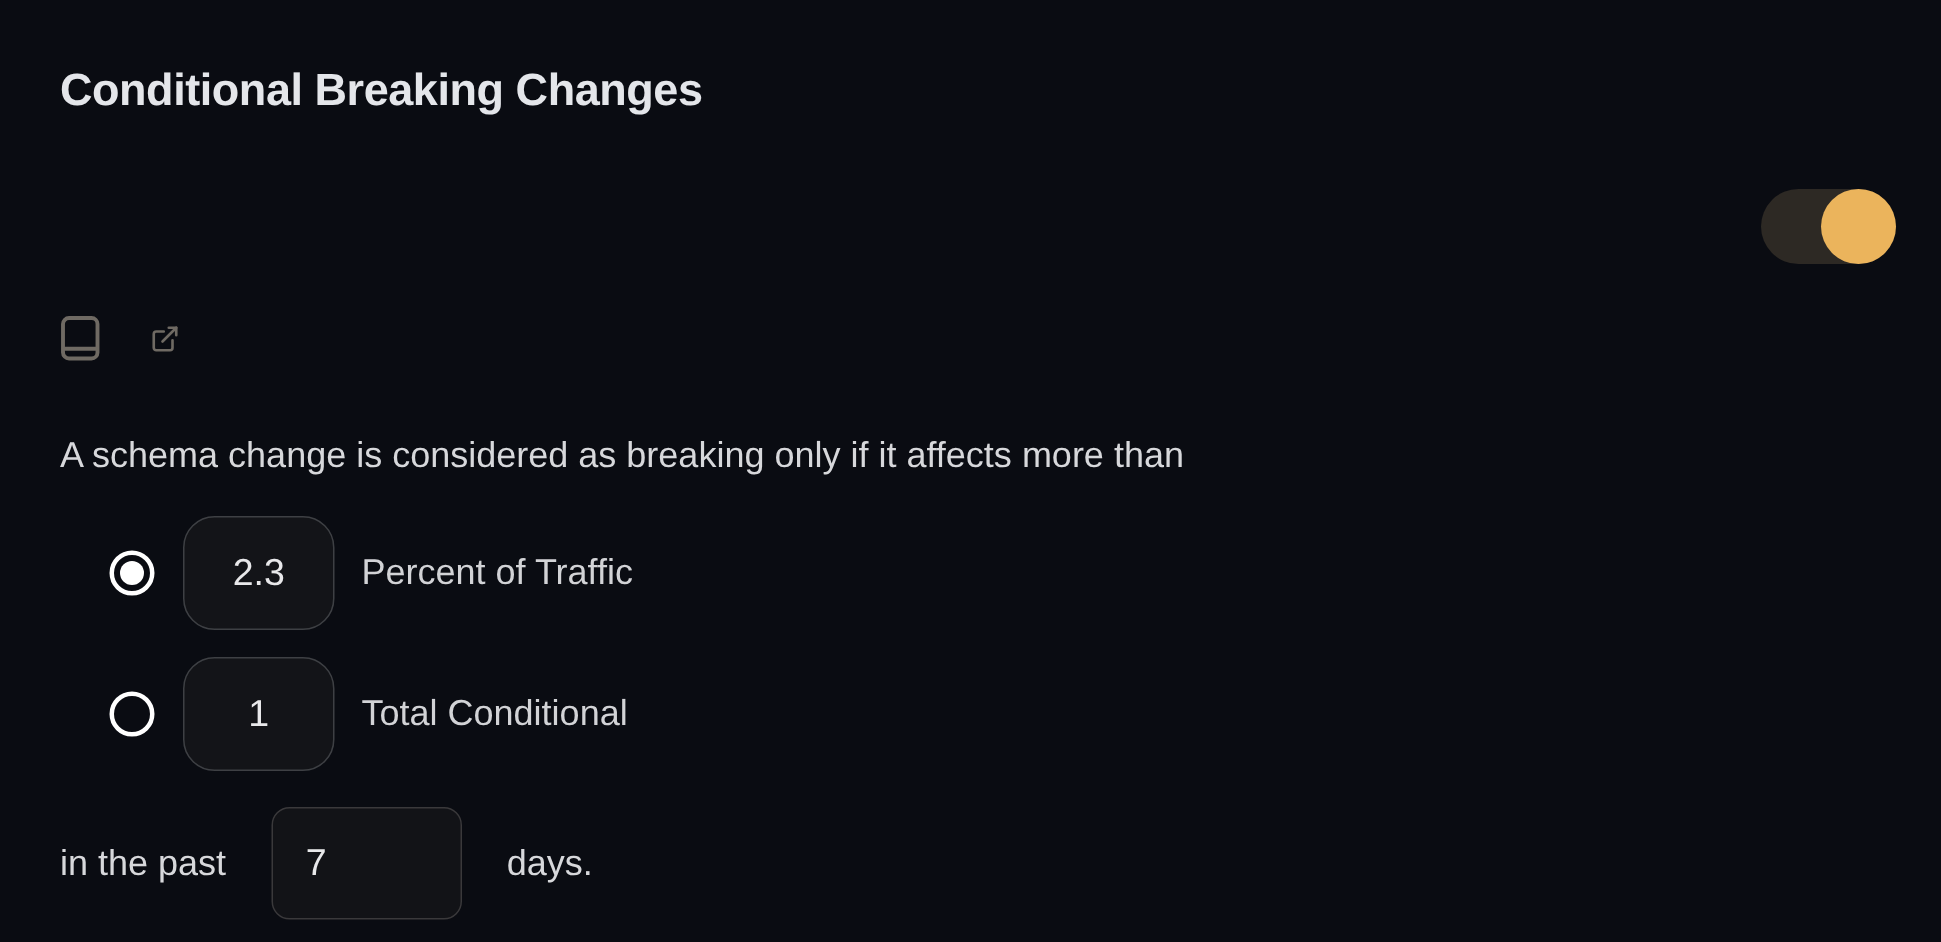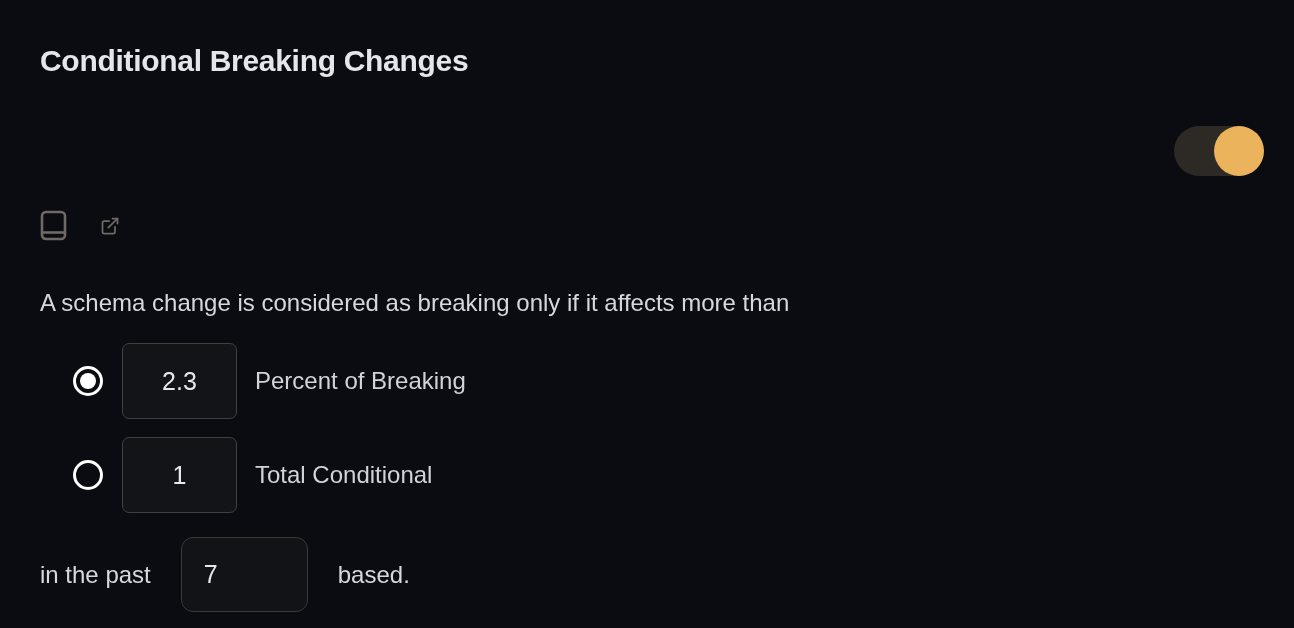--- a/index.html
+++ b/index.html
@@ -58,22 +58,22 @@
     width: 30px; height: 30px; margin-left: 33px;
     border: 3px solid #ffffff; border-radius: 50%;
     background: transparent; cursor: pointer;
   }
   .radio.selected::after {
     content: ""; position: absolute; inset: 4px;
     background: #ffffff; border-radius: 50%;
   }
 
   .num-input {
-    width: 115px; height: 76px; margin-left: 19px;
-    background: #131418; border: 1px solid #3e4044; border-radius: 7px;
+    width: 101px; height: 76px; margin-left: 19px;
+    background: #131418; border: 1px solid #3e4044; border-radius: 21px;
     color: #e8e8ea; font-size: 25px; text-align: center;
     font-family: "Liberation Sans", sans-serif;
     outline: none;
   }
   .option-label { margin-left: 18px; font-size: 24px; color: #d2d3d6; }
 
   .period-row {
     display: flex; align-items: center;
     margin-top: 24px;
     font-size: 24px; color: #d7d8db; gap: 12px;
@@ -116,28 +116,28 @@
         <line x1="10" y1="14" x2="21" y2="3"></line>
       </svg>
     </span>
   </a>
 
   <p class="intro">A schema change is considered as breaking only if it affects more than</p>
 
   <div class="option-row first">
     <div class="radio selected" role="radio" aria-checked="true"></div>
     <input class="num-input" type="text" value="2.3" style="">
-    <span class="option-label">Percent of Breaking</span>
+    <span class="option-label">Percent of Traffic</span>
   </div>
 
   <div class="option-row second">
     <div class="radio" role="radio" aria-checked="false"></div>
     <input class="num-input" type="text" value="1" style="">
     <span class="option-label">Total Conditional</span>
   </div>
 
   <div class="period-row">
     <span>in the past</span>
     <input class="days-input" type="text" value="7" style="">
-    <span>based.</span>
+    <span>days.</span>
   </div>
 
 </div>
 
 </body></html>

